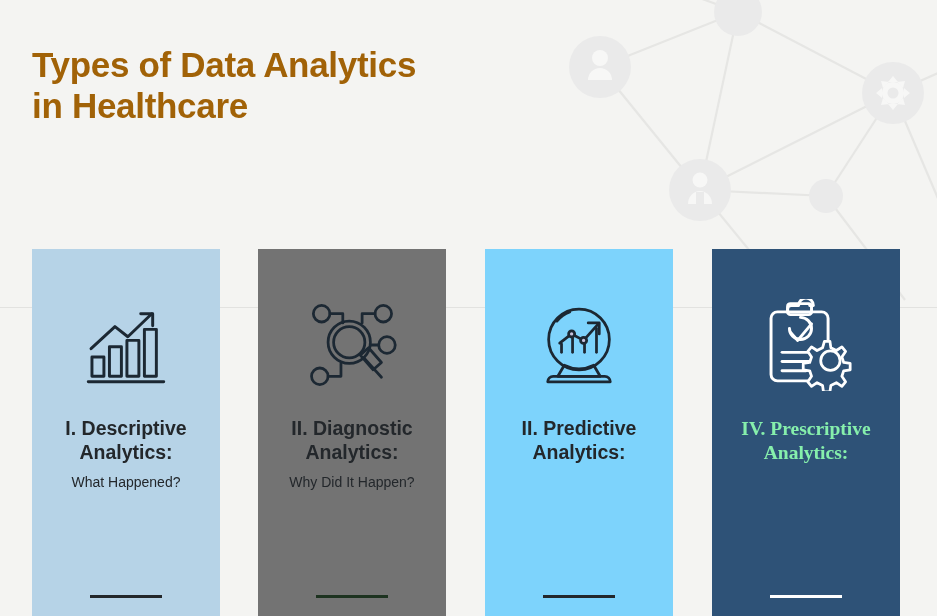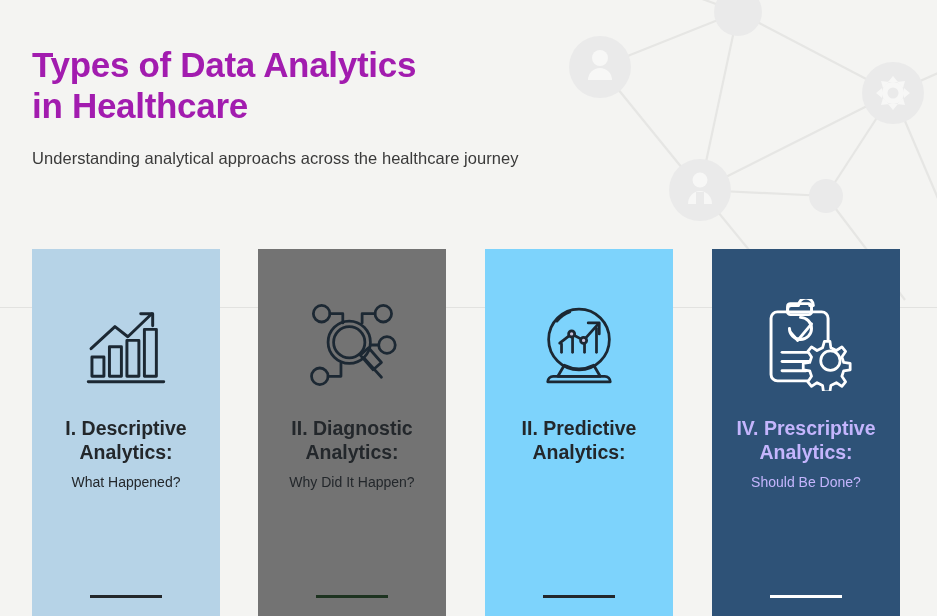--- a/index.html
+++ b/index.html
@@ -31,21 +31,21 @@
 
   
   .header {
     position: absolute;
     left: 32px; top: 44px;
     z-index: 3;
   }
   .title {
     font-size: 35px;
     font-weight: bold;
-    color: #a21caf;
+    color: #a16207;
     line-height: 1.18;
     letter-spacing: -0.3px;
     white-space: pre-line;
   }
   .subtitle {
     margin-top: 22px;
     font-size: 16.5px;
     color: #3a3a3a;
     letter-spacing: 0.05px;
   }
@@ -93,21 +93,21 @@
     color: #23272b;
     white-space: pre-line;
   }
   .card-question {
     margin-top: 9px;
     font-size: 14px;
     color: #23272b;
     line-height: 1.2;
   }
   .card-4 .card-heading,
-  .card-4 .card-question { color: #c4b5fd; }
+  .card-4 .card-question { color: #86efac; font-family: Liberation Serif, serif; }
 
   .card-divider {
     position: absolute;
     bottom: 18px;
     left: 50%;
     transform: translateX(-50%);
     width: 72px; height: 3px;
     background: #23272b;
   }
   .card-2 .card-divider { background: #1d3320; }
@@ -155,21 +155,20 @@
     <circle cx="700" cy="180" r="7.5"></circle>
     <path d="M688 204 a12 13 0 0 1 24 0 z"></path>
   </g>
   <rect x="696" y="192" width="8" height="14" fill="#eaeaea"></rect>
 </svg>
 <div id="bg-hline"></div>
 
 <div class="header">
   <div class="title">Types of Data Analytics
 in Healthcare</div>
-  <div class="subtitle">Understanding analytical approachs across the healthcare journey</div>
 </div>
 
 <div class="cards">
 
   <div class="card card-1">
     <div class="card-icon">
       <svg viewBox="0 0 100 100" xmlns="http://www.w3.org/2000/svg" fill="none" stroke="#1c2833" stroke-width="3.2" stroke-linecap="round" stroke-linejoin="round">
         <rect x="13" y="63" width="13" height="21"></rect>
         <rect x="32" y="52" width="13" height="32"></rect>
         <rect x="51" y="45" width="13" height="39"></rect>
@@ -249,18 +248,17 @@
         <line x1="24" y1="78" x2="50" y2="78"></line>
         <g>
           <path d="M70 46 l6 0 1 7 6 3 6 -4 4 5 -4 6 2 6 7 1 0 7 -7 1 -2 6 4 6 -4 5 -6 -4 -6 3 -1 7 -7 0 -1 -7 -6 -3 -6 4 -4 -5 4 -6 -2 -6 -7 -1 0 -7 7 -1 2 -6 -4 -6 4 -5 6 4 6 -3 z" fill="#2e5277" stroke="#ffffff" stroke-width="3"></path>
           <circle cx="76.5" cy="67" r="10.5" fill="#2e5277" stroke="#ffffff" stroke-width="3"></circle>
         </g>
       </svg>
     </div>
     <div class="card-text">
       <div class="card-heading">IV. Prescriptive
 Analytics:</div>
-      <div class="card-question">Should Be Done?</div>
     </div>
     <div class="card-divider"></div>
   </div>
 
 </div>
 
 </body></html>

